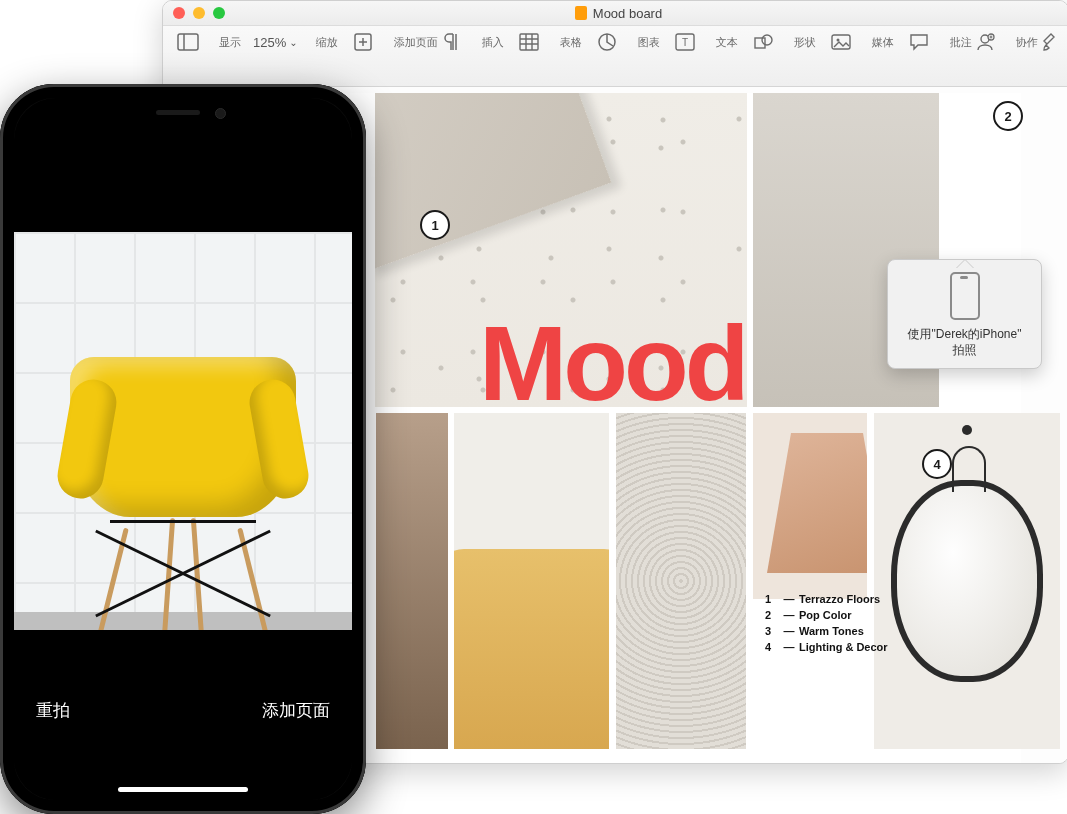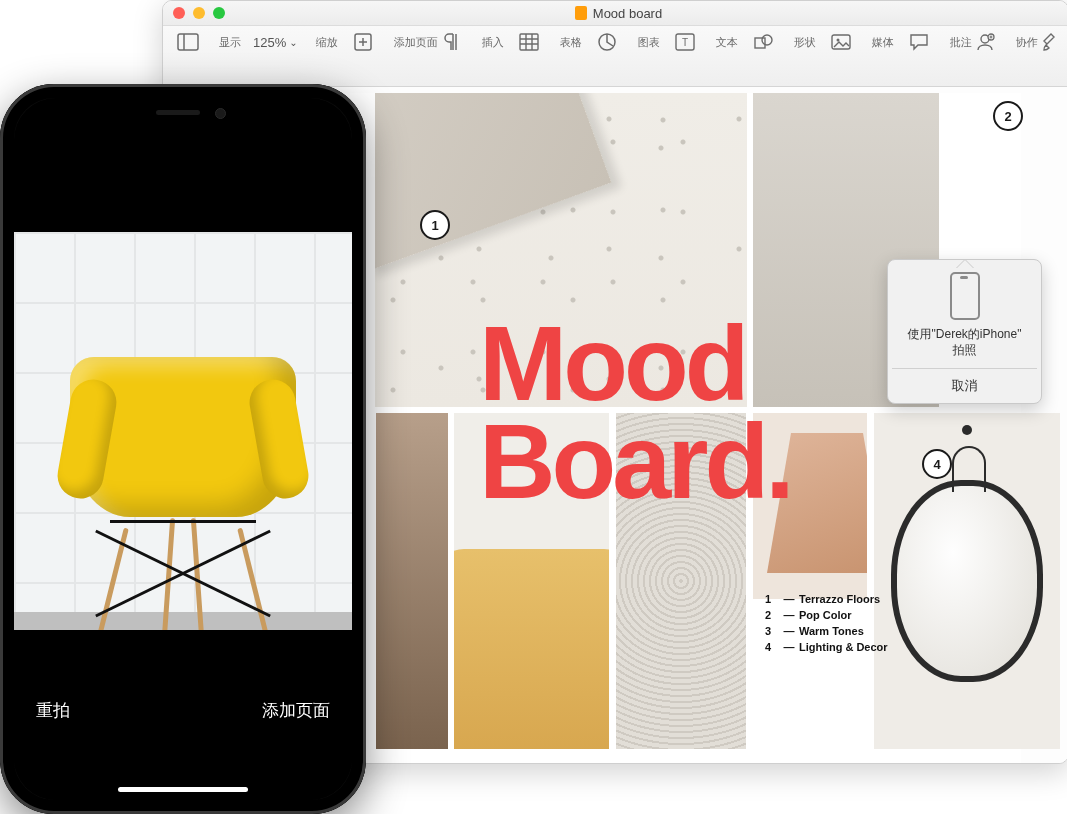--- a/index.html
+++ b/index.html
@@ -286,42 +286,40 @@
         <div class="tile t4"></div>
         <div class="tile t5"></div>
         <div class="tile t6"></div>
         <div class="tile t7">
           <div class="hook"></div>
           <div class="mirror"></div>
         </div>
 
         <div class="headline">
           <div>Mood</div>
-          <div>Board.</div>
         </div>
 
         <div class="legend">
           <div><span class="n">1</span><span class="d">—</span><span>Terrazzo Floors</span></div>
           <div><span class="n">2</span><span class="d">—</span><span>Pop Color</span></div>
           <div><span class="n">3</span><span class="d">—</span><span>Warm Tones</span></div>
           <div><span class="n">4</span><span class="d">—</span><span>Lighting &amp; Decor</span></div>
         </div>
 
         <div class="callout c1">1</div>
         <div class="callout c4">4</div>
       </div>
       <div class="callout c2">2</div>
 
       <div class="popover">
         <div class="ph"></div>
         <div class="msg">
           <span>使用"Derek的iPhone"</span><br>
           <span>拍照</span>
         </div>
-        <div class="cancel">取消</div>
       </div>
     </div>
   </div>
 
   <div class="iphone">
     <div class="screen">
       <div class="notch"></div>
 
       <div class="viewfinder">
         <div class="floor"></div>

